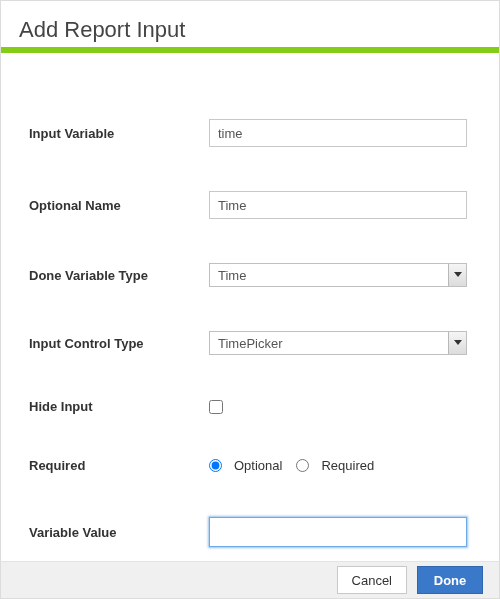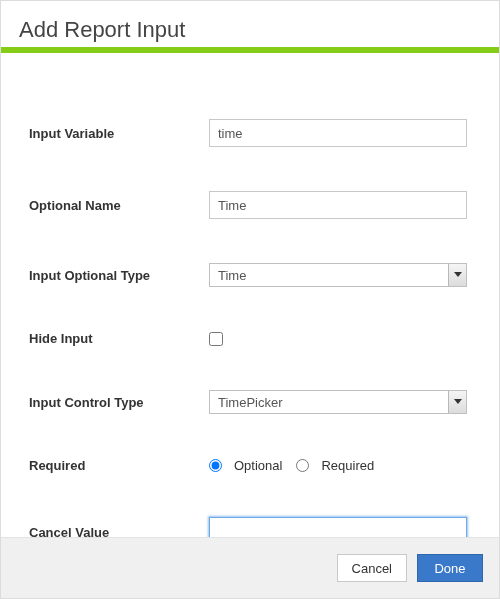--- a/index.html
+++ b/index.html
@@ -102,21 +102,21 @@
     align-items: center;
     gap: 12px;
     cursor: pointer;
   }
   input[type=radio] {
     margin: 0;
   }
   .footer {
     background: #f0f0f0;
     border-top: 1px solid #e3e3e3;
-    padding: 16px 16px;
+    padding: 4px 16px;
     display: flex;
     justify-content: flex-end;
     gap: 10px;
   }
   button {
     height: 28px;
     min-width: 66px;
     font-size: 13px;
     border-radius: 0;
     cursor: pointer;
@@ -124,20 +124,21 @@
   }
   button.secondary {
     background: #fff;
     border: 1px solid #c8c8c8;
     color: #333;
   }
   button.primary {
     background: #3a78c9;
     border: 1px solid #2f66ad;
     color: #fff;
+    font-weight: bold;
   }
 </style>
 </head>
 <body>
 
 <div class="dialog">
 
   <div class="header">
     <h1>Add Report Input</h1>
   </div>
@@ -152,70 +153,70 @@
     </div>
 
     <div class="row">
       <div class="lbl">Optional Name</div>
       <div class="ctrl">
         <input type="text" class="text" value="Time" style="">
       </div>
     </div>
 
     <div class="row">
-      <div class="lbl">Input Optional Type</div>
+      <div class="lbl">Done Variable Type</div>
       <div class="ctrl">
         <div class="select">
           <div class="sel-text">Time</div>
           <div class="sel-btn">
             <svg width="8" height="6" viewBox="0 0 8 6">
                 <polygon points="0,0 8,0 4,5" fill="#333"></polygon>
               </svg>
           </div>
         </div>
       </div>
     </div>
 
     <div class="row">
-      <div class="lbl">Hide Input</div>
-      <div class="ctrl">
-        <input type="checkbox" style="">
-      </div>
-    </div>
-
-    <div class="row">
       <div class="lbl">Input Control Type</div>
       <div class="ctrl">
         <div class="select">
           <div class="sel-text">TimePicker</div>
           <div class="sel-btn">
             <svg width="8" height="6" viewBox="0 0 8 6">
                 <polygon points="0,0 8,0 4,5" fill="#333"></polygon>
               </svg>
           </div>
         </div>
+      </div>
+    </div>
+
+    <div class="row">
+      <div class="lbl">Hide Input</div>
+      <div class="ctrl">
+        <input type="checkbox" style="">
       </div>
     </div>
 
     <div class="row">
       <div class="lbl">Required</div>
       <div class="ctrl radio-group">
         <label>
           <input type="radio" name="req" checked="" style="">
           <span>Optional</span>
         </label>
         <label>
           <input type="radio" name="req" style="">
           <span>Required</span>
         </label>
       </div>
     </div>
 
     <div class="row">
-      <div class="lbl">Cancel Value</div>
+      <div class="lbl">Variable Value</div>
       <div class="ctrl">
         <input type="text" class="text focused" autofocus="" value="" style="">
       </div>
     </div>
 
   </div>
 
   <div class="footer">
     <button class="secondary">Cancel</button>
     <button class="primary">Done</button>

